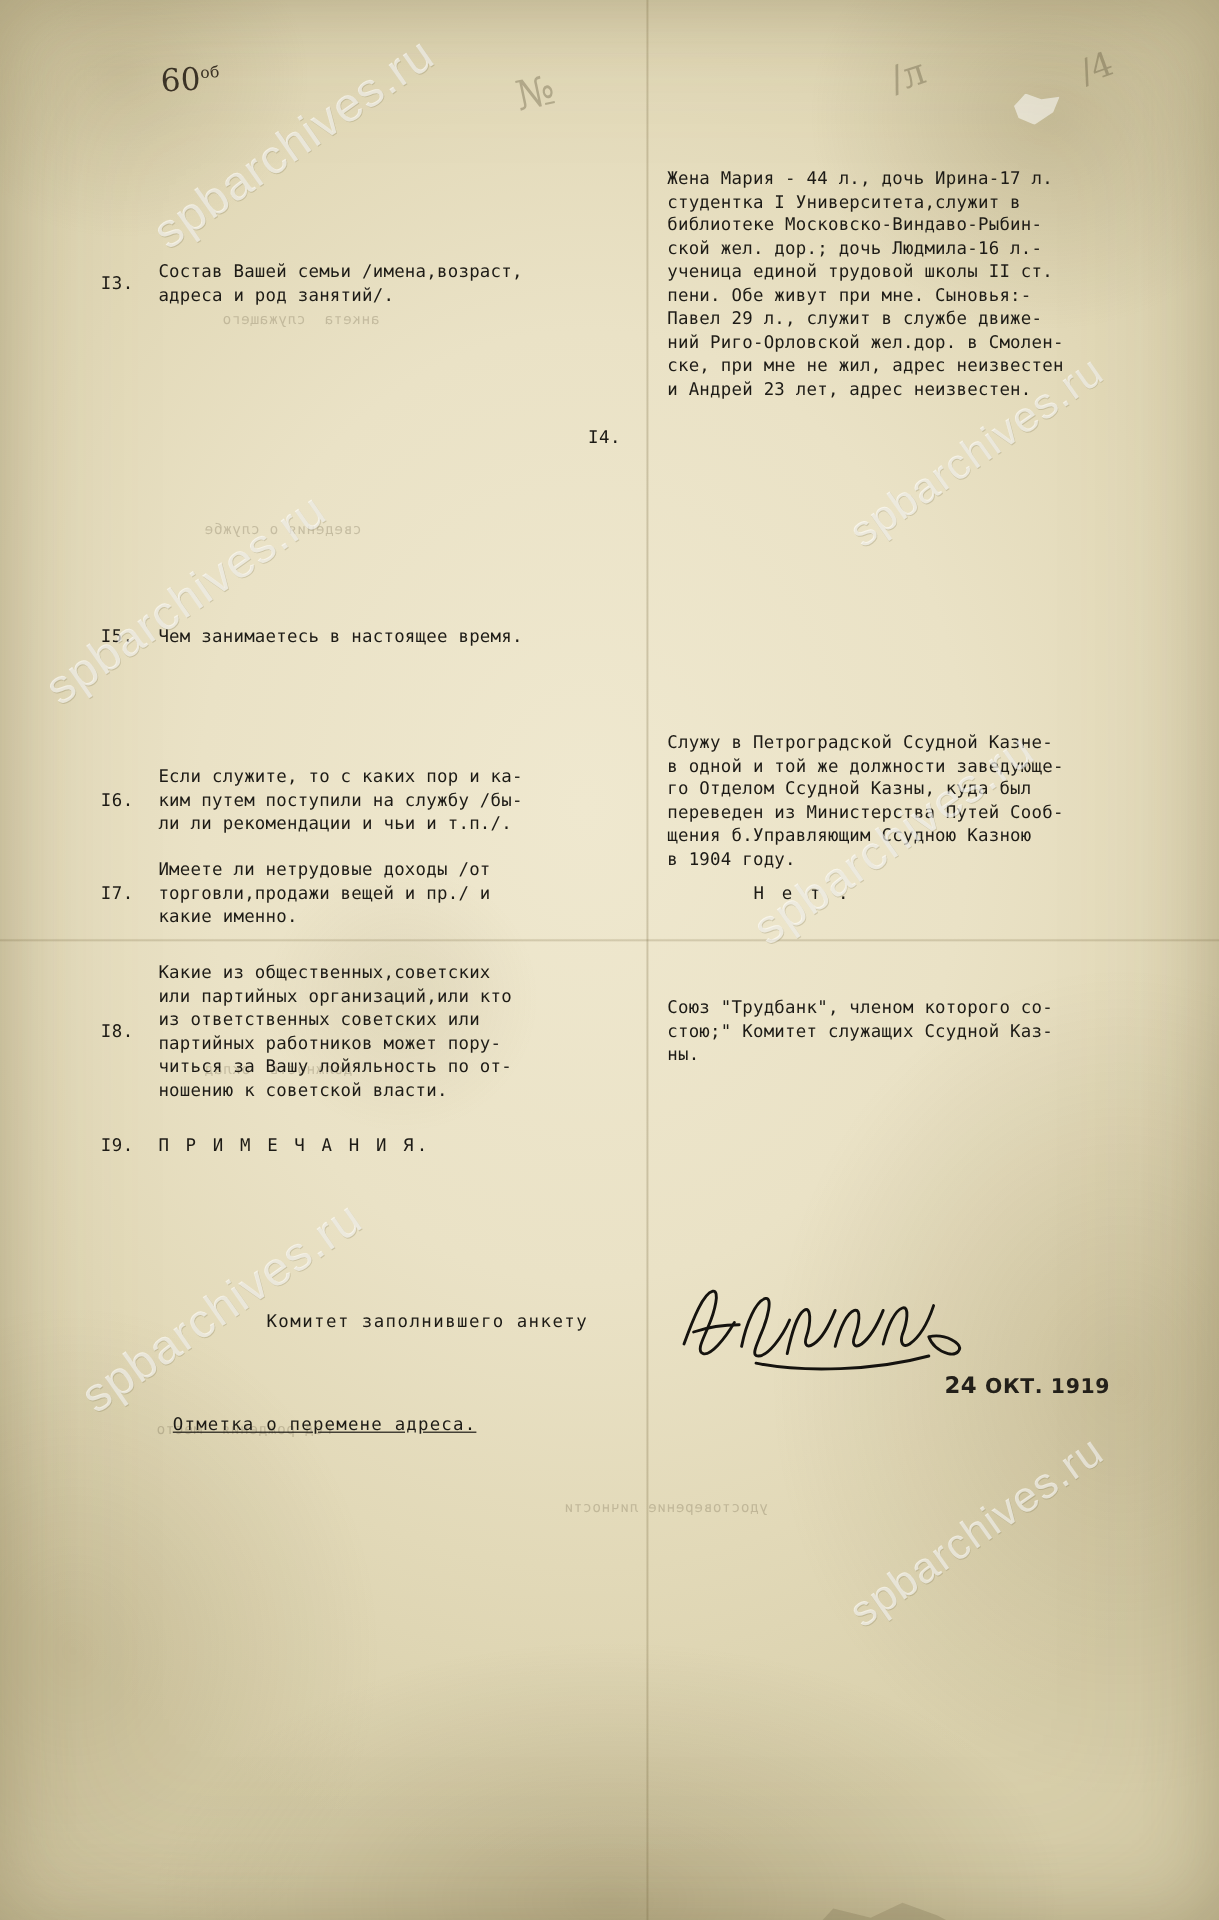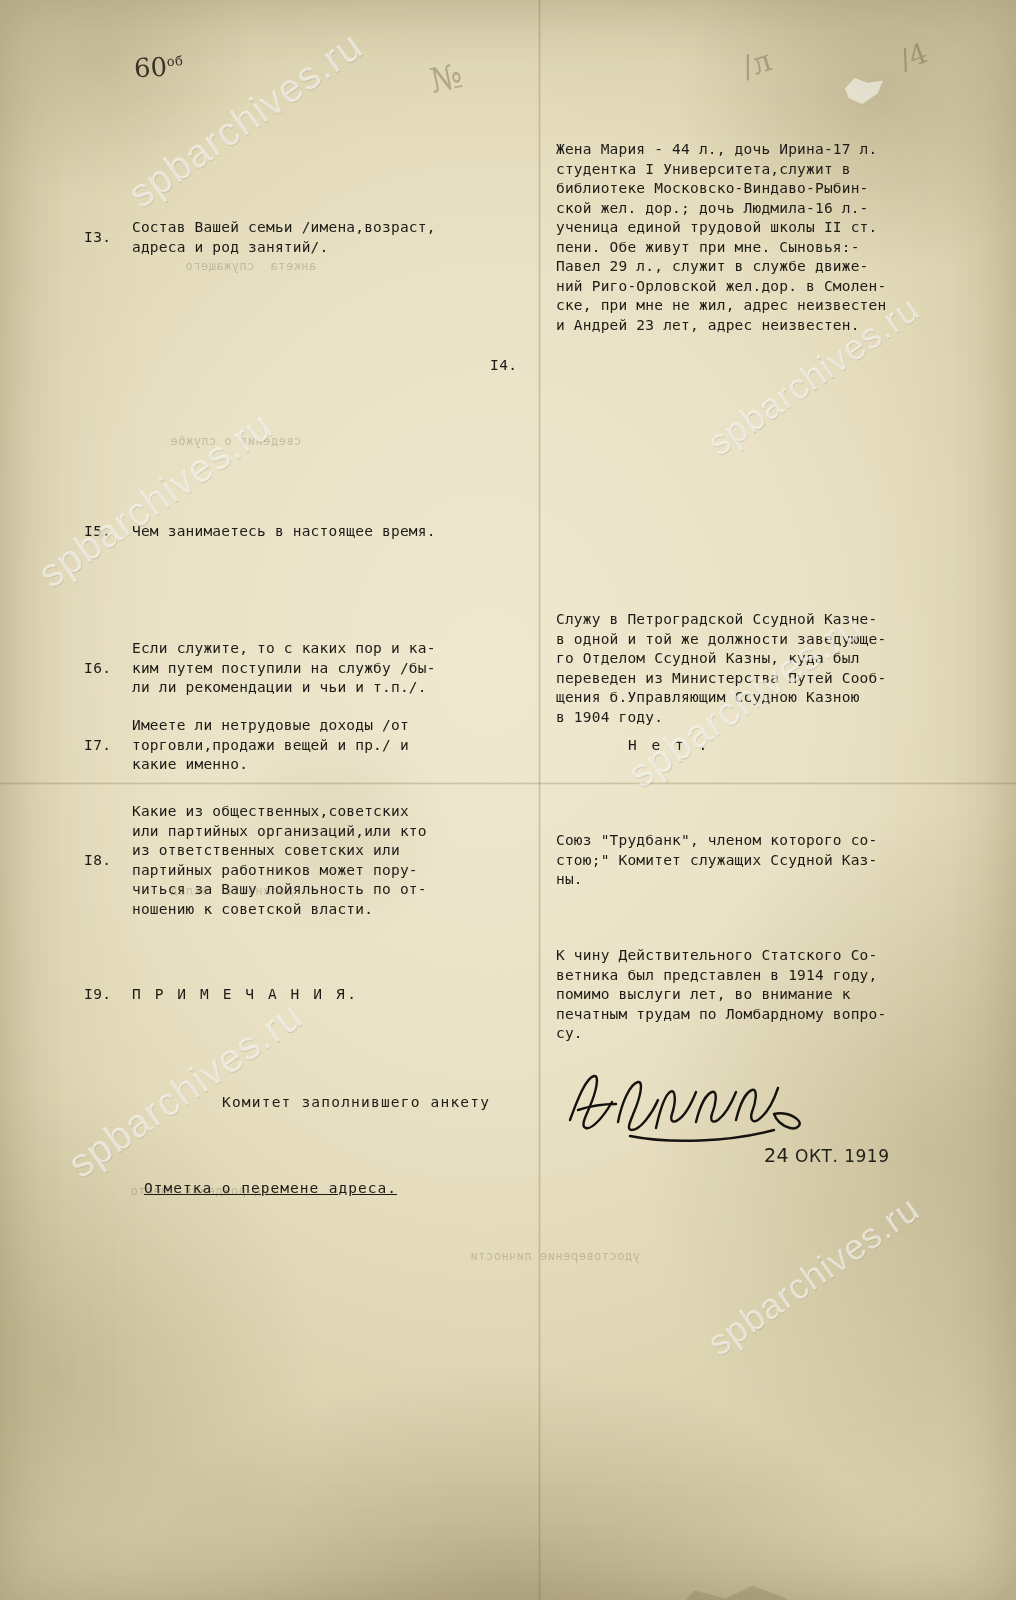--- a/index.html
+++ b/index.html
@@ -189,24 +189,24 @@
     position: absolute;
     top: 1058px;
     left: 560px;
     width: 260px;
     height: 90px;
     pointer-events: none;
   }
   .stamp-date {
     position: absolute;
     top: 1144px;
-    left: 764px;
+    left: 787px;
     font-family: "DejaVu Sans", sans-serif;
     font-size: 17px;
-    font-weight: normal;
+    font-weight: bold;
     letter-spacing: 0.5px;
     color: #23201a;
   }
   .stamp-date .dnum { font-size: 19px; }
   .addr-note {
     position: absolute;
     top: 1180px;
     left: 144px;
     font-size: 14.5px;
     letter-spacing: 1px;
@@ -306,25 +306,20 @@
 читься за Вашу лойяльность по от-
 ношению к советской власти.</div>
       <div class="qanswer">Союз "Трудбанк", членом которого со-
 стою;" Комитет служащих Ссудной Каз-
 ны.</div>
     </div>
 
     <div class="qrow r19 q19">
       <div class="qnum">I9.</div>
       <div class="qtext">П Р И М Е Ч А Н И Я.</div>
-      <div class="qanswer">К чину Действительного Статского Со-
-ветника был представлен в 1914 году,
-помимо выслуги лет, во внимание к
-печатным трудам по Ломбардному вопро-
-су.</div>
     </div>
 
     <div class="sign-line">Комитет заполнившего анкету</div>
 
     <svg class="signature" viewBox="0 0 260 90" aria-hidden="true">
       <g fill="none" stroke="#15130f" stroke-width="2.4" stroke-linecap="round" stroke-linejoin="round">
         <path d="M10,62 C18,40 26,20 34,18 C40,17 36,34 30,48 C26,58 20,68 26,70 C32,72 44,58 52,44"></path>
         <path d="M18,52 C30,48 44,46 56,46"></path>
         <path d="M58,64 C62,44 70,26 78,24 C84,23 80,40 74,54 C70,64 66,72 72,72 C80,72 92,56 98,42"></path>
         <path d="M96,70 C100,52 104,38 110,34 C116,30 116,44 112,56 C110,62 112,66 118,62 C126,57 132,44 136,34"></path>

